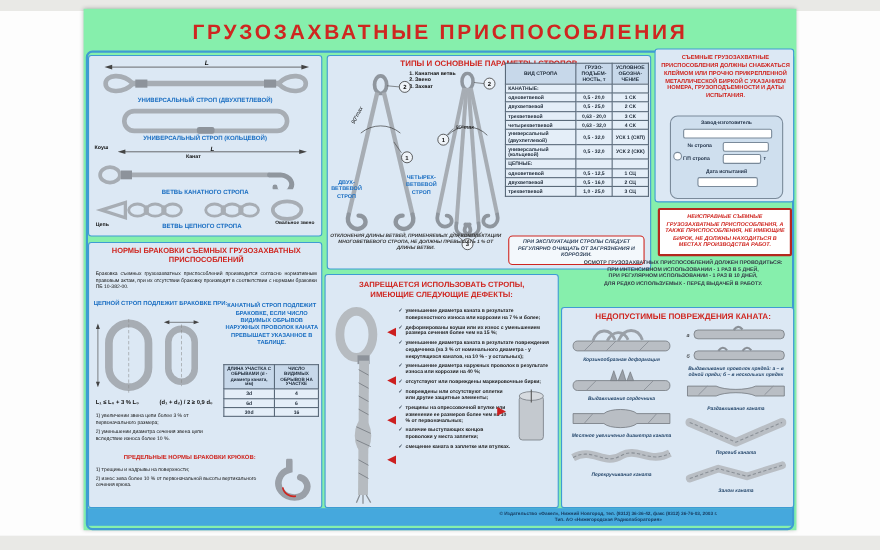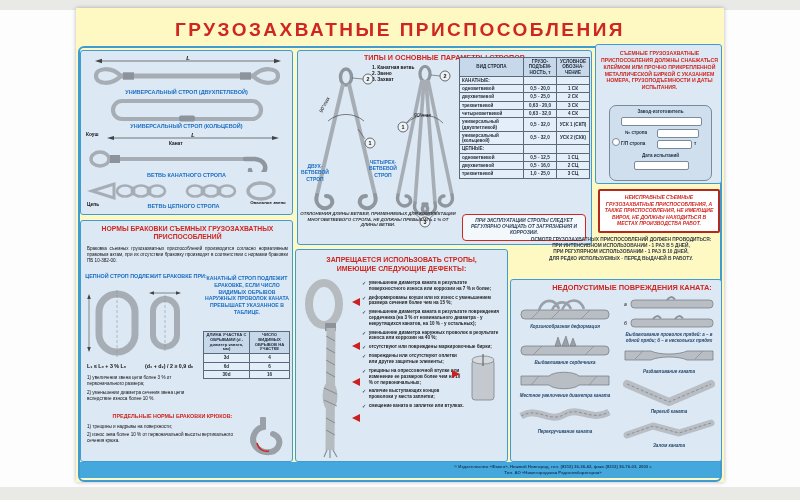--- a/index.html
+++ b/index.html
@@ -1,20 +1,20 @@
 <!DOCTYPE html>
 <html><head>
 <meta charset="utf-8">
 <style>
   html,body{margin:0;padding:0;background:#fff;font-family:"Liberation Sans",sans-serif;}
   .stage{position:relative;width:800px;height:500px;background:#fdfdfd;overflow:hidden;}
   .band{position:absolute;left:0;width:800px;background:#e9e9e6;}
   .band.top{top:0;height:10px;}
   .band.bot{top:487px;height:13px;}
-  .poster{position:absolute;left:76px;top:8px;width:648px;height:474px;background:#fef9c3;box-shadow:0 0 4px rgba(0,0,0,.28);}
+  .poster{position:absolute;left:76px;top:8px;width:648px;height:474px;background:#86efac;box-shadow:0 0 4px rgba(0,0,0,.28);}
   .title{position:absolute;top:11px;left:0;width:100%;text-align:center;font-size:19px;font-weight:bold;color:#cf2620;letter-spacing:2.5px;}
   .frame{position:absolute;left:2px;top:38px;width:640px;height:432px;border:2px solid #3f9bd3;border-radius:6px;}
   .strip{position:absolute;left:4px;top:454px;width:640px;height:16px;background:#45a8dd;}
   .footer{position:absolute;right:12px;top:2px;width:310px;font-size:4.3px;line-height:1.5;color:#173a5e;text-align:center;font-weight:bold;}
   .panel{position:absolute;background:#dce8f4;border:1.5px solid #3f9bd3;border-radius:3px;box-sizing:border-box;}
   .abs{position:absolute;}
   .red-h{color:#cf2620;font-weight:bold;text-align:center;}
   .blue-h{color:#1a6ec2;font-weight:bold;text-align:center;}
   .cap{color:#1a6ec2;font-weight:bold;font-size:5.5px;text-align:center;}
   .ann{font-size:4.8px;font-weight:bold;color:#111;}
@@ -257,21 +257,21 @@
     <div class="redbox" style="left:522px;top:181px;width:122px;height:44px;">НЕИСПРАВНЫЕ СЪЕМНЫЕ ГРУЗОЗАХВАТНЫЕ ПРИСПОСОБЛЕНИЯ, А ТАКЖЕ ПРИСПОСОБЛЕНИЯ, НЕ ИМЕЮЩИЕ БИРОК, НЕ ДОЛЖНЫ НАХОДИТЬСЯ В МЕСТАХ ПРОИЗВОДСТВА РАБОТ.</div>
 
     <div class="abs" style="left:444px;top:229px;width:202px;font-size:4.8px;font-weight:bold;color:#333a45;text-align:center;line-height:1.3;">
       <div>ОСМОТР ГРУЗОЗАХВАТНЫХ ПРИСПОСОБЛЕНИЙ ДОЛЖЕН ПРОВОДИТЬСЯ:</div>
       <div>ПРИ ИНТЕНСИВНОМ ИСПОЛЬЗОВАНИИ - 1 РАЗ В 5 ДНЕЙ,</div>
       <div>ПРИ РЕГУЛЯРНОМ ИСПОЛЬЗОВАНИИ - 1 РАЗ В 10 ДНЕЙ,</div>
       <div>ДЛЯ РЕДКО ИСПОЛЬЗУЕМЫХ - ПЕРЕД ВЫДАЧЕЙ В РАБОТУ.</div>
     </div>
 
     <section class="panel" style="left:434px;top:271px;width:212px;height:183px;">
-      <div class="abs red-h" style="left:16px;top:3px;width:100%;font-size:7.4px;">НЕДОПУСТИМЫЕ ПОВРЕЖДЕНИЯ КАНАТА:</div>
+      <div class="abs red-h" style="left:5px;top:3px;width:100%;font-size:7.4px;">НЕДОПУСТИМЫЕ ПОВРЕЖДЕНИЯ КАНАТА:</div>
       <div class="dmgcol" style="left:4px;top:15px;width:100px;">
         <div class="dmg">
           <svg width="92" height="28" viewBox="0 0 92 28">
             <rect x="2" y="15" width="88" height="9" rx="4" fill="#b9bec4" stroke="#70757c" stroke-width="0.7"></rect>
             <line x1="12" y1="24" x2="21" y2="15" stroke="#8a9097" stroke-width="0.8"></line>
             <line x1="32" y1="24" x2="41" y2="15" stroke="#8a9097" stroke-width="0.8"></line>
             <line x1="62" y1="24" x2="71" y2="15" stroke="#8a9097" stroke-width="0.8"></line>
             <path d="M20,15 C24,3 36,3 40,14 M33,15 C38,5 48,5 52,14 M43,15 C49,2 61,3 65,14" fill="none" stroke="#9aa0a8" stroke-width="2.6"></path>
           </svg>
           <div class="dmg-cap">Корзинообразная деформация</div>

